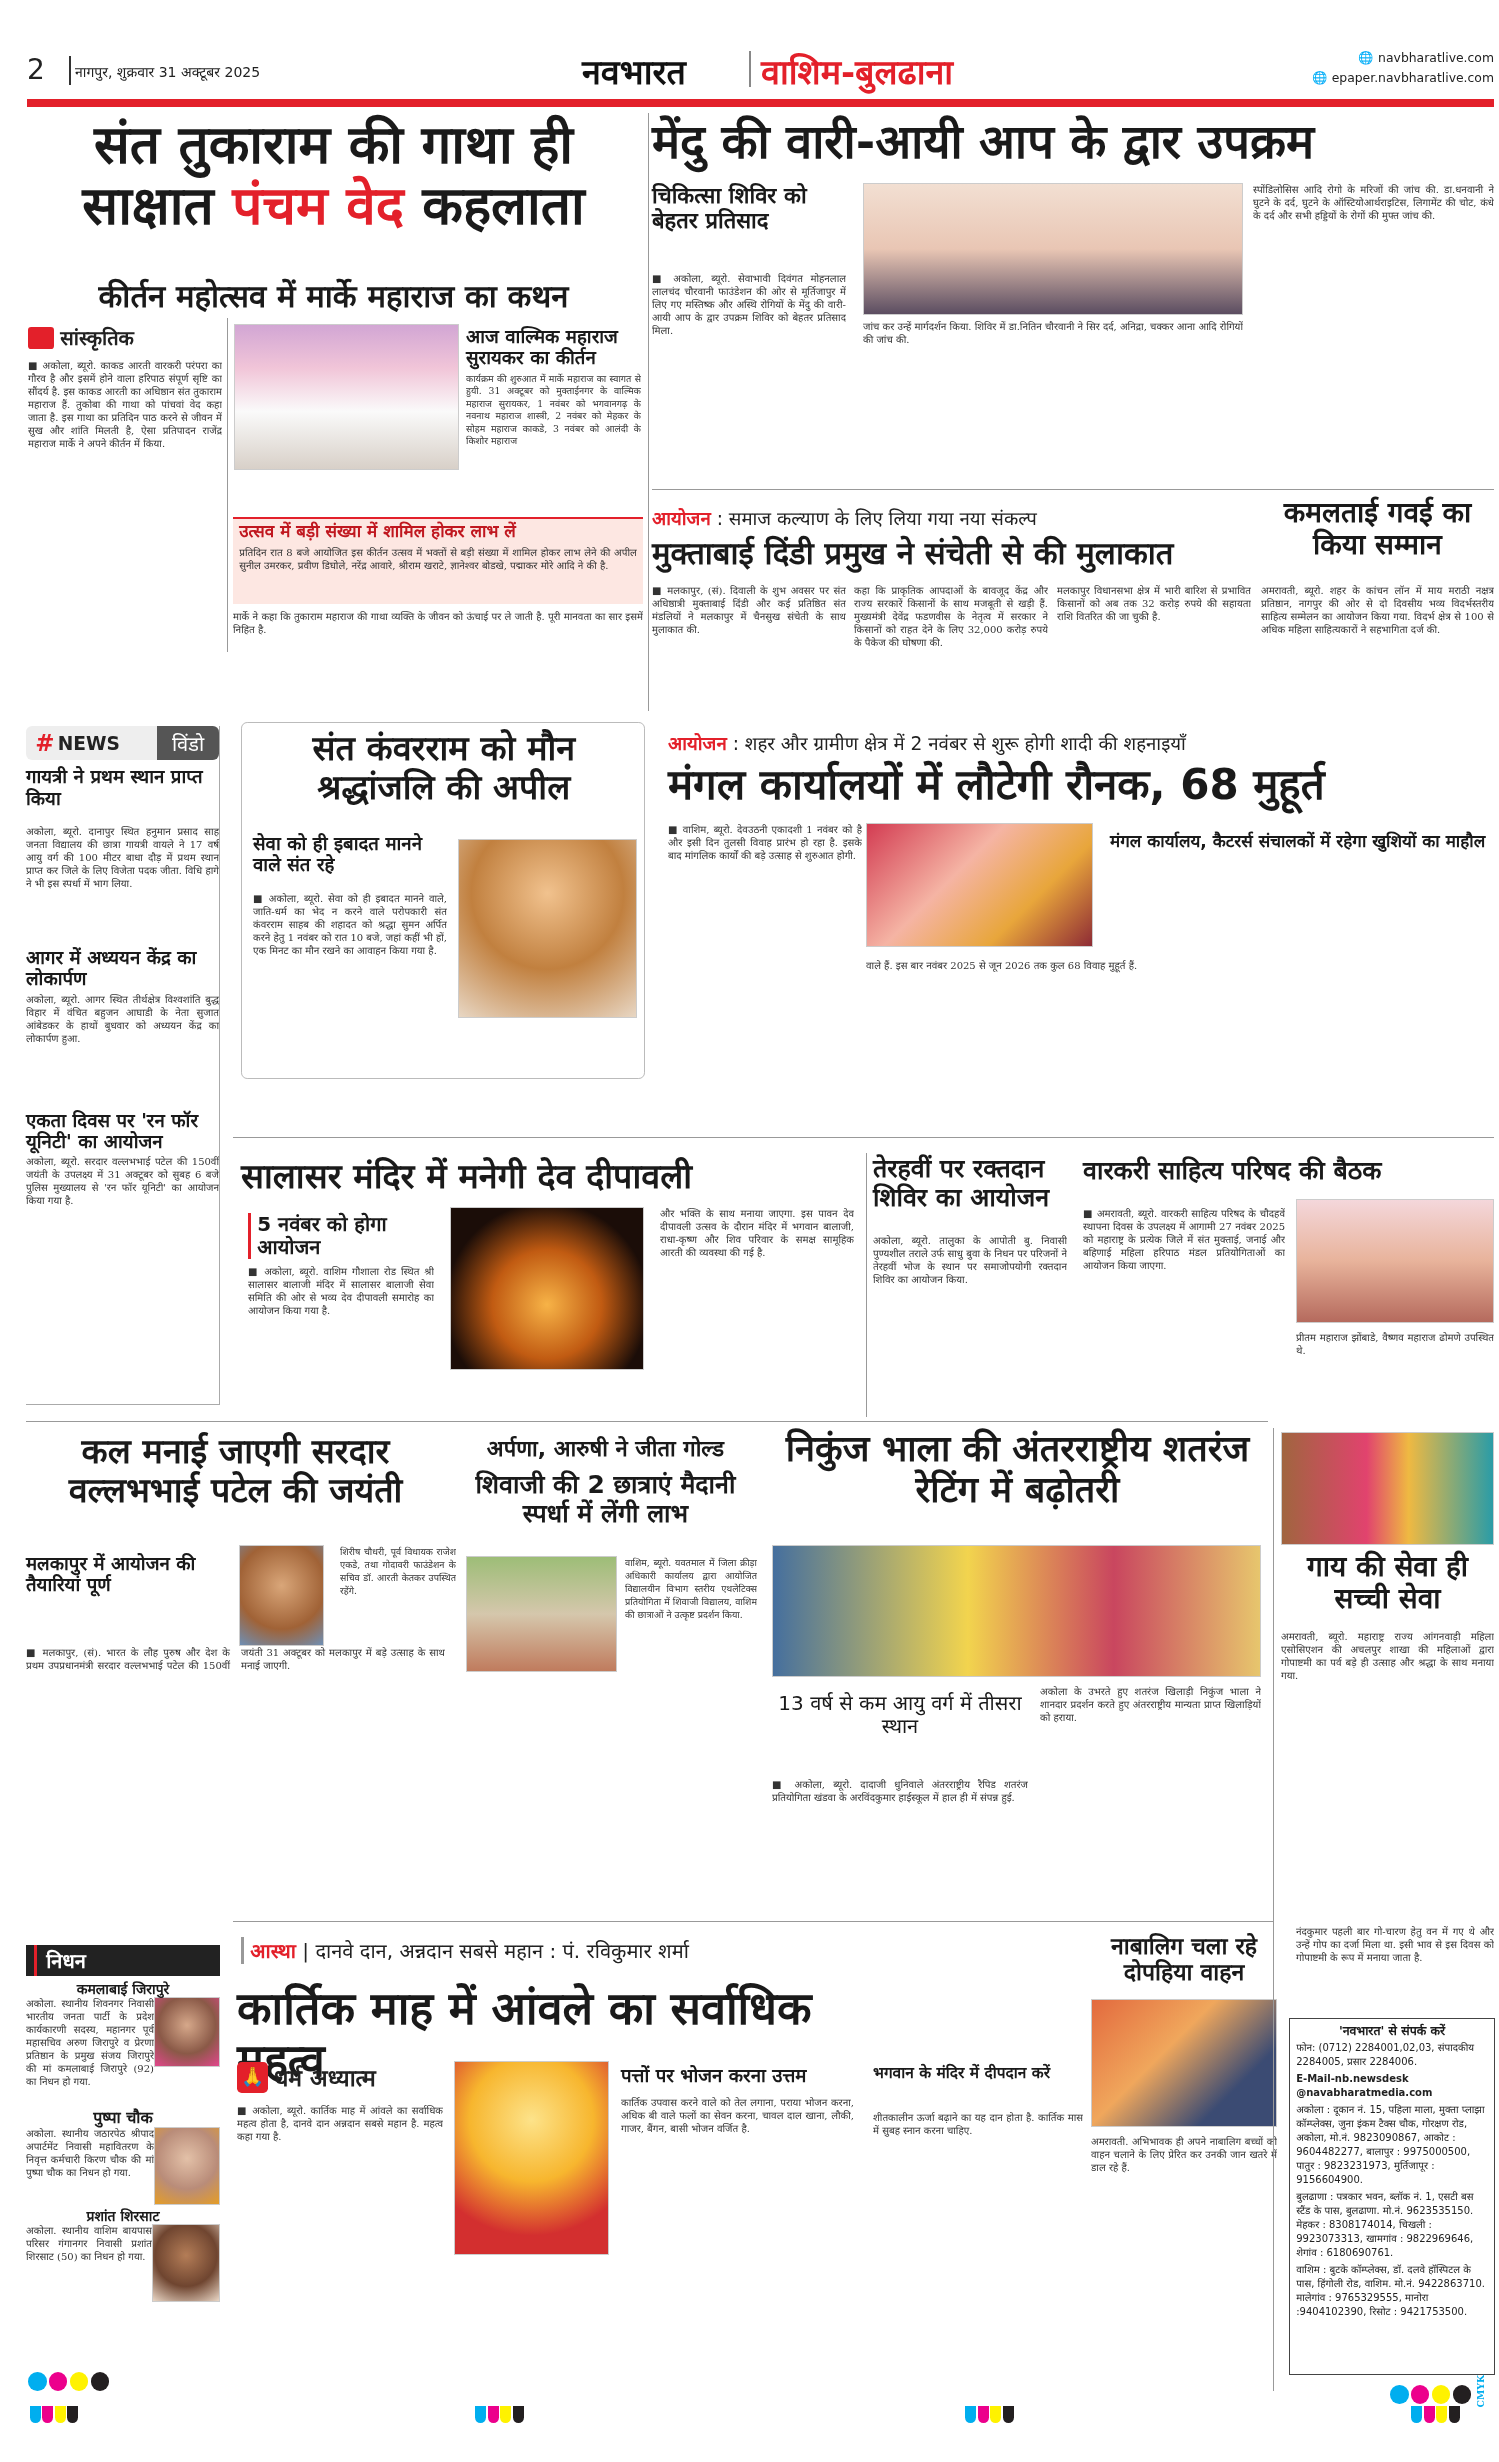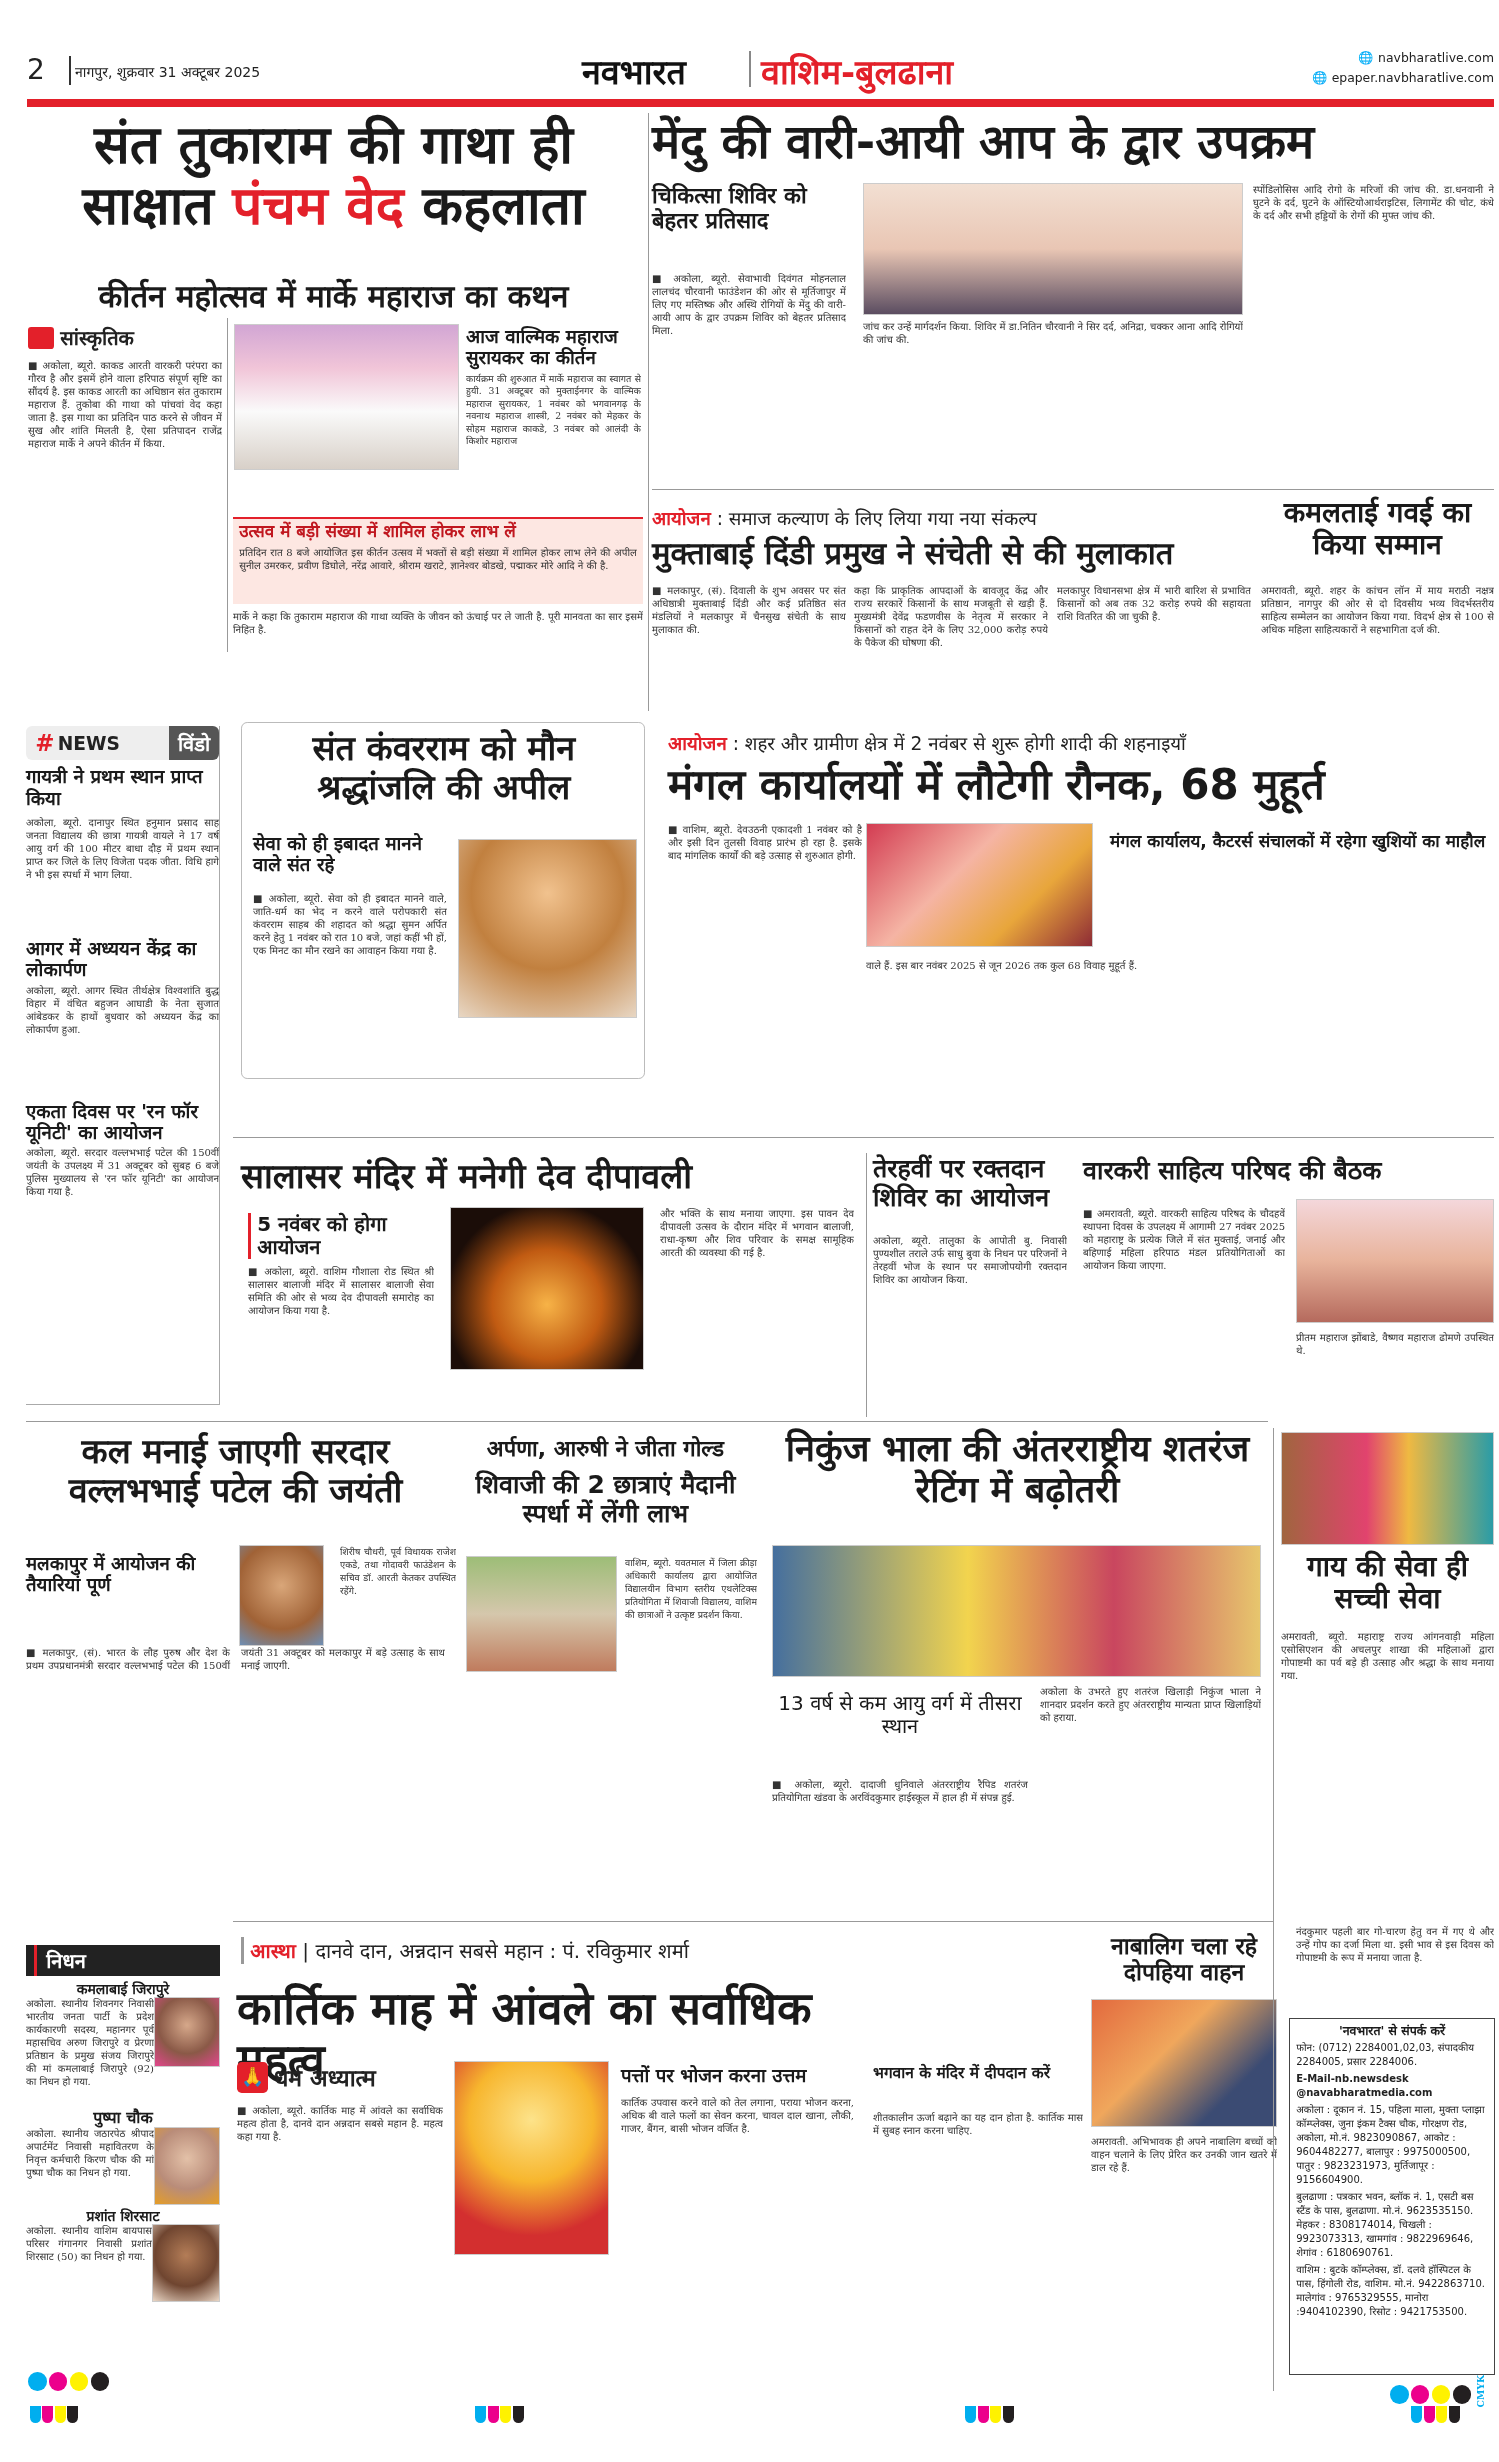--- a/index.html
+++ b/index.html
@@ -67,25 +67,25 @@
 
 <div class="abs hd" style="left:1261px;top:497px;width:233px;font-size:28px;text-align:center">कमलताई गवई का किया सम्मान</div>
 <div class="abs txt" style="left:1261px;top:584px;width:233px;height:116px">अमरावती, ब्यूरो. शहर के कांचन लॉन में माय मराठी नक्षत्र प्रतिष्ठान, नागपुर की ओर से दो दिवसीय भव्य विदर्भस्तरीय साहित्य सम्मेलन का आयोजन किया गया. विदर्भ क्षेत्र से 100 से अधिक महिला साहित्यकारों ने सहभागिता दर्ज की.</div>
 
 <div class="abs" style="left:26px;top:726px;width:194px;height:679px;border-right:0.8px solid #aaa;border-bottom:0.8px solid #aaa">
   <div style="display:flex;height:34px;border-radius:6.2px;overflow:hidden;background:#eee">
     <div style="flex:1;display:flex;align-items:center;gap:3.1px;padding-left:9.3px;font-size:18.6px;font-weight:700">
       <span class="red" style="font-size:23px">#</span>
       <span>NEWS</span>
     </div>
-    <div style="width:50px;background:#555;color:#fff;font-size:20px;display:flex;align-items:center;justify-content:center;font-weight:700">विंडो</div>
+    <div style="width:62px;background:#555;color:#fff;font-size:20px;display:flex;align-items:center;justify-content:center;font-weight:400">विंडो</div>
   </div>
   <div style="margin-top:6.2px">
     <div class="hd" style="font-size:18.6px">गायत्री ने प्रथम स्थान प्राप्त किया</div>
-    <div class="txt" style="height:109px;margin-top:7px">अकोला, ब्यूरो. दानापुर स्थित हनुमान प्रसाद साह जनता विद्यालय की छात्रा गायत्री वायले ने 17 वर्ष आयु वर्ग की 100 मीटर बाधा दौड़ में प्रथम स्थान प्राप्त कर जिले के लिए विजेता पदक जीता. विधि हागे ने भी इस स्पर्धा में भाग लिया.</div>
+    <div class="txt" style="height:109px;margin-top:16px">अकोला, ब्यूरो. दानापुर स्थित हनुमान प्रसाद साह जनता विद्यालय की छात्रा गायत्री वायले ने 17 वर्ष आयु वर्ग की 100 मीटर बाधा दौड़ में प्रथम स्थान प्राप्त कर जिले के लिए विजेता पदक जीता. विधि हागे ने भी इस स्पर्धा में भाग लिया.</div>
   </div>
   <div style="margin-top:13px">
     <div class="hd" style="font-size:18.6px">आगर में अध्ययन केंद्र का लोकार्पण</div>
     <div class="txt" style="height:109px;margin-top:3.1px">अकोला, ब्यूरो. आगर स्थित तीर्थक्षेत्र विश्वशांति बुद्ध विहार में वंचित बहुजन आघाडी के नेता सुजात आंबेडकर के हाथों बुधवार को अध्ययन केंद्र का लोकार्पण हुआ.</div>
   </div>
   <div style="margin-top:7.8px">
     <div class="hd" style="font-size:18.6px">एकता दिवस पर 'रन फॉर यूनिटी' का आयोजन</div>
     <div class="txt" style="height:147px;margin-top:3.1px">अकोला, ब्यूरो. सरदार वल्लभभाई पटेल की 150वीं जयंती के उपलक्ष्य में 31 अक्टूबर को सुबह 6 बजे पुलिस मुख्यालय से 'रन फॉर यूनिटी' का आयोजन किया गया है.</div>
   </div>
 </div>

